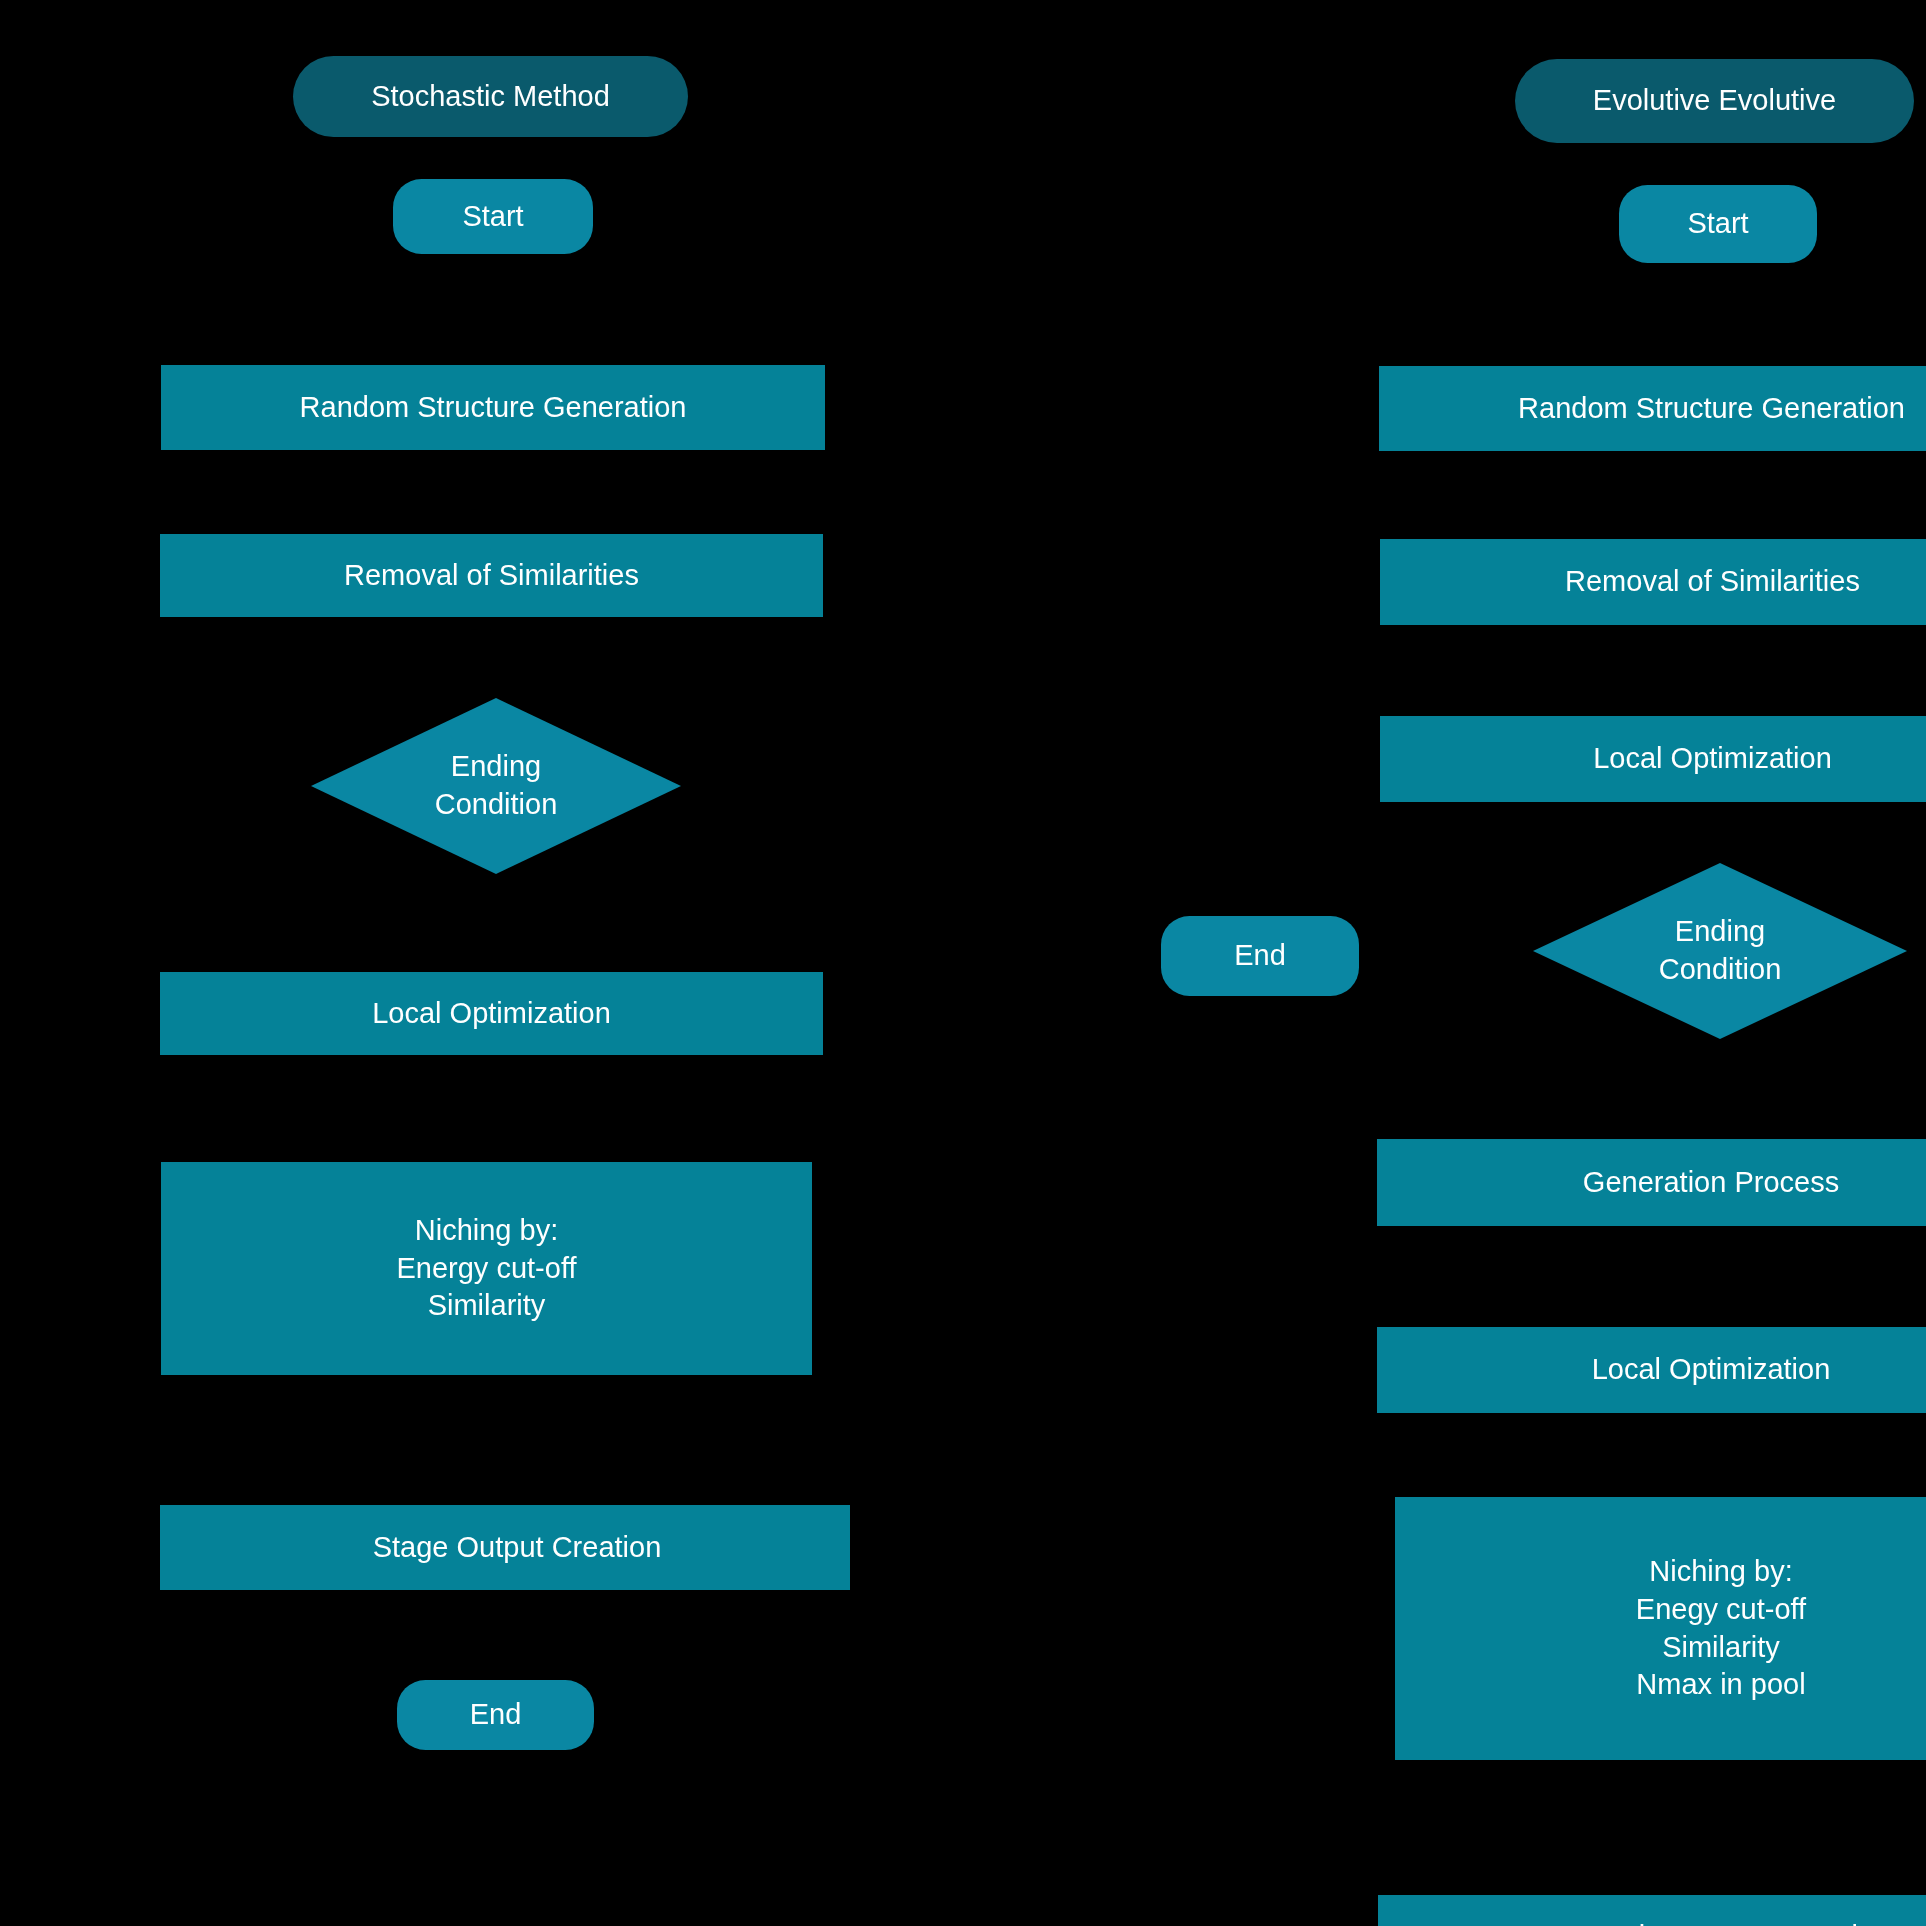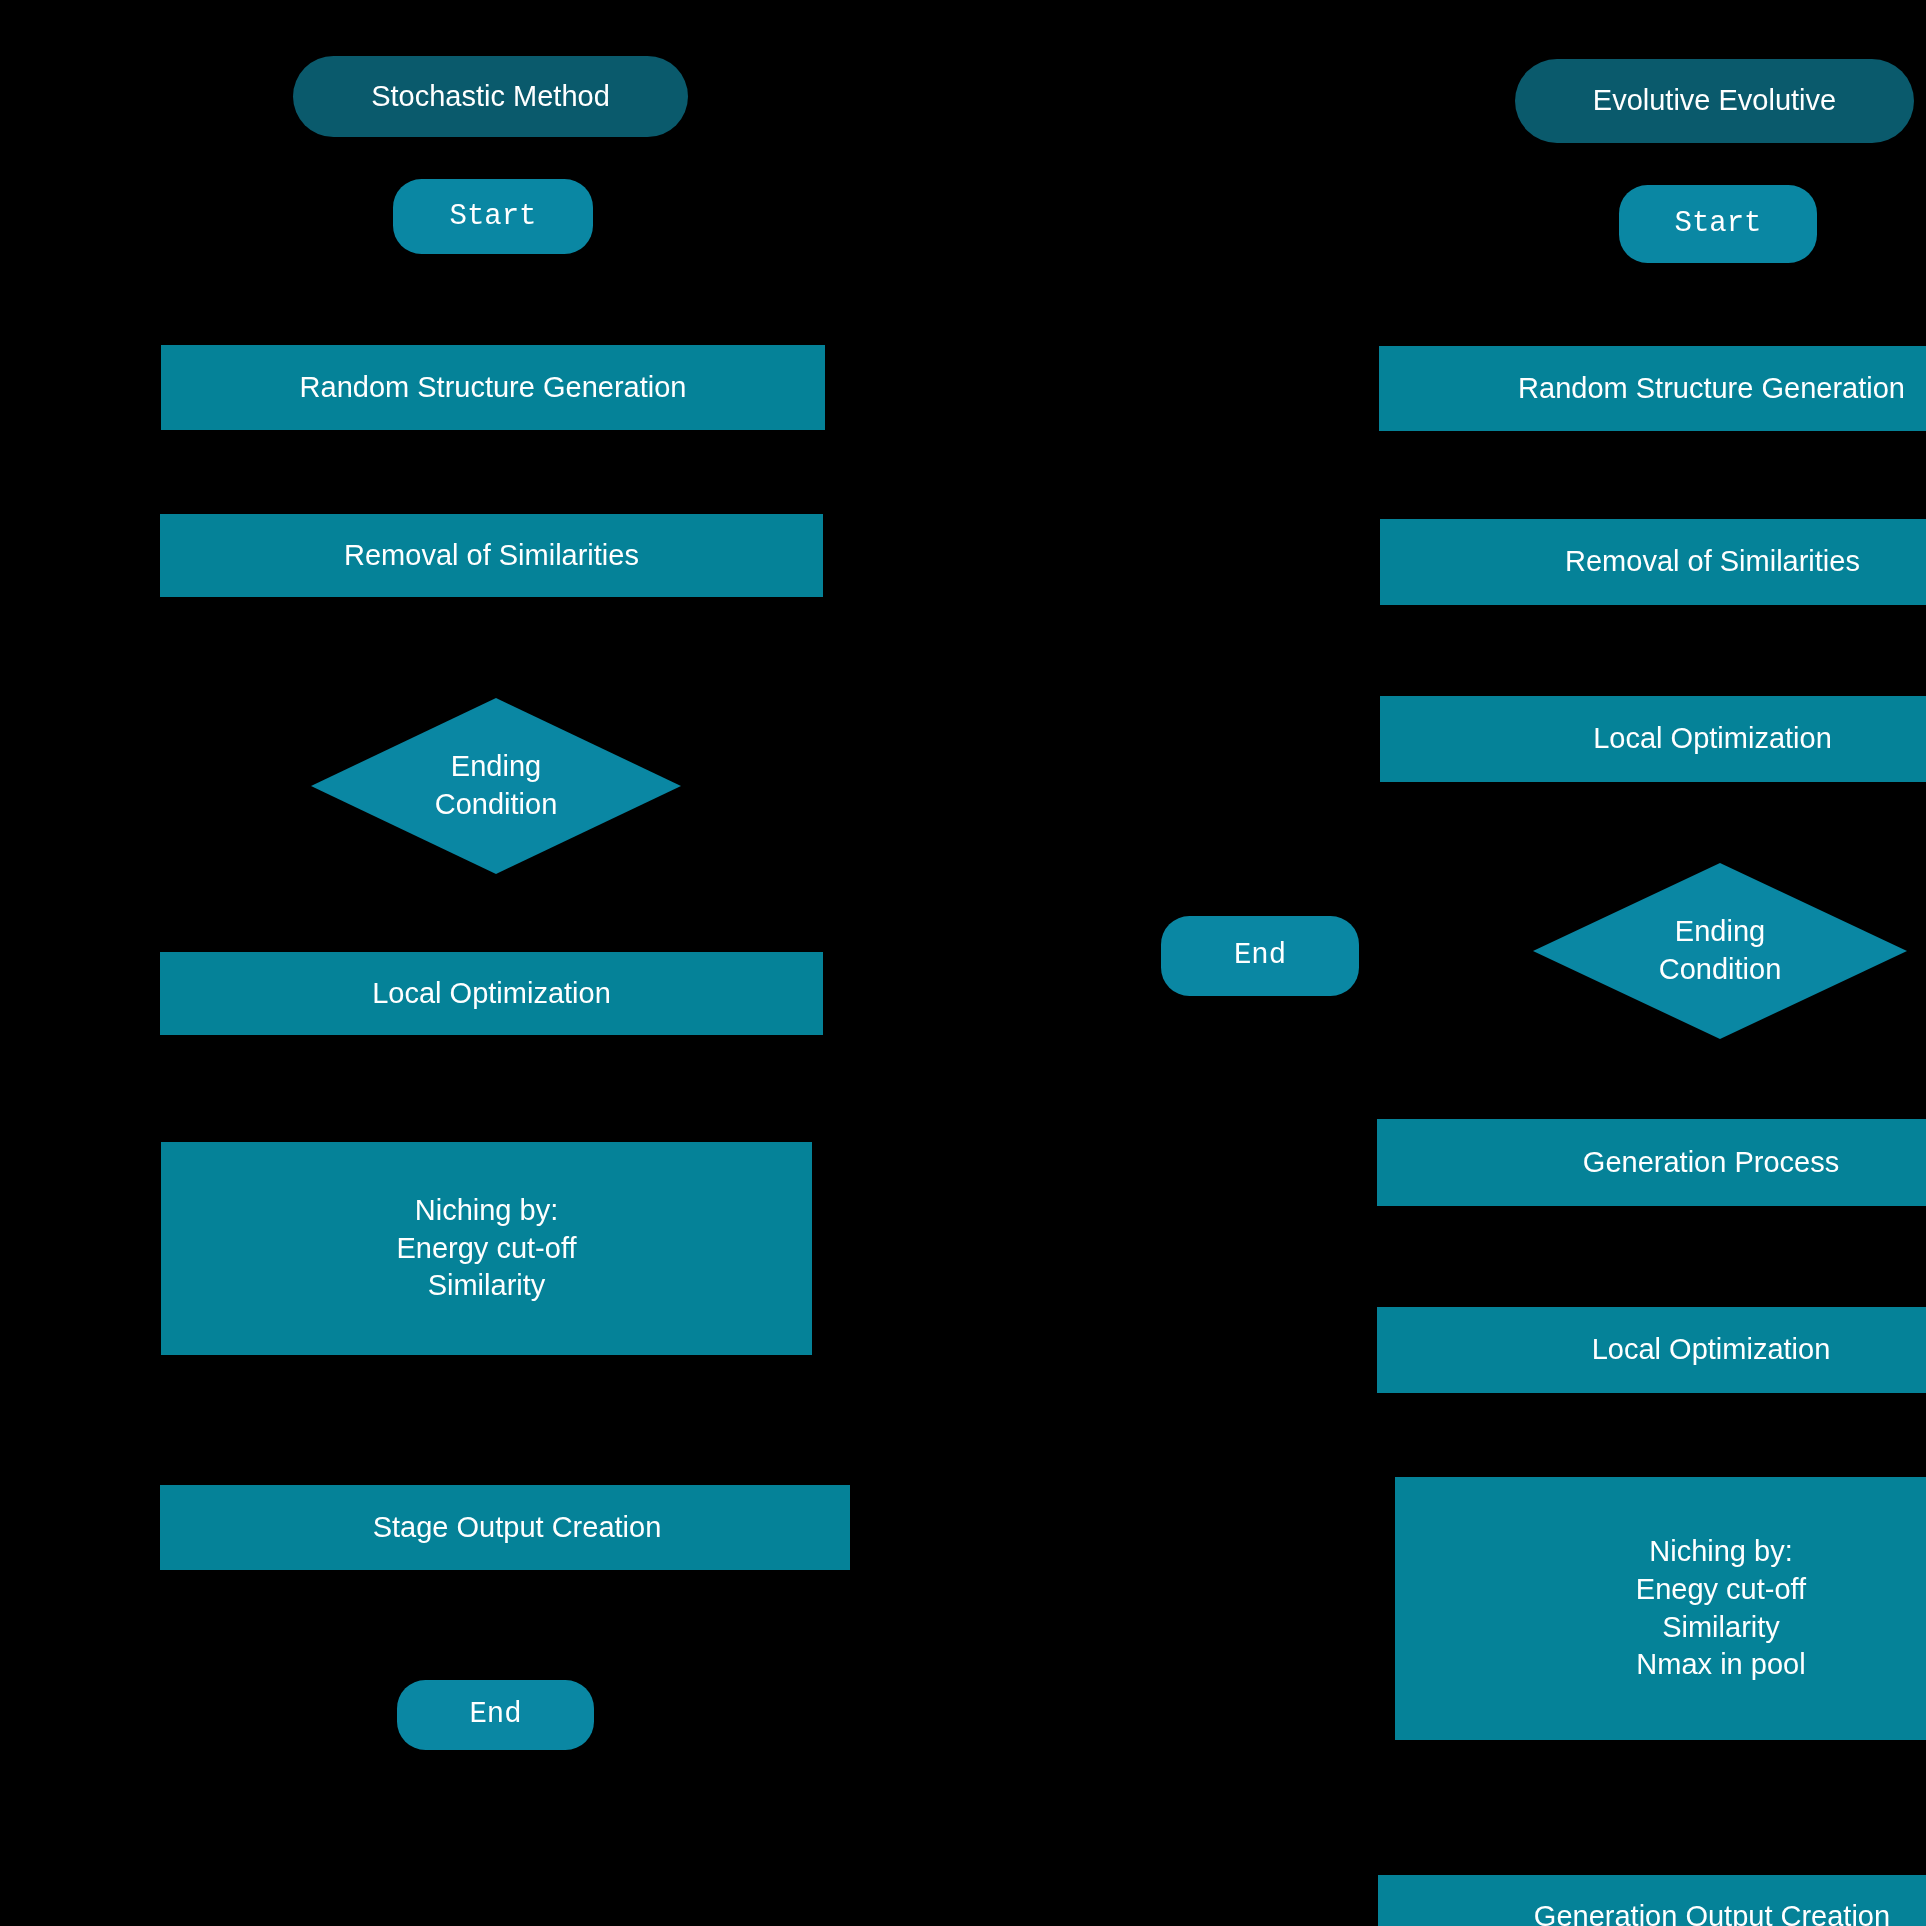--- a/index.html
+++ b/index.html
@@ -36,24 +36,24 @@
     white-space:pre-line;
     line-height:1.3;
   }
   .title{
     background:var(--title-fill);
     border-radius:42px;
   }
   .terminal{
     background:var(--terminal-fill);
     border-radius:28.5px;
-    font-family:Liberation Mono, monospace;
   }
   .process{
     background:var(--process-fill);
+    margin-top:20px;
   }
   .decision{
     background:var(--diamond-fill);
     clip-path:polygon(50% 0, 100% 50%, 50% 100%, 0 50%);
   }
 </style>
 </head>
 <body>
 
 <div id="canvas">

